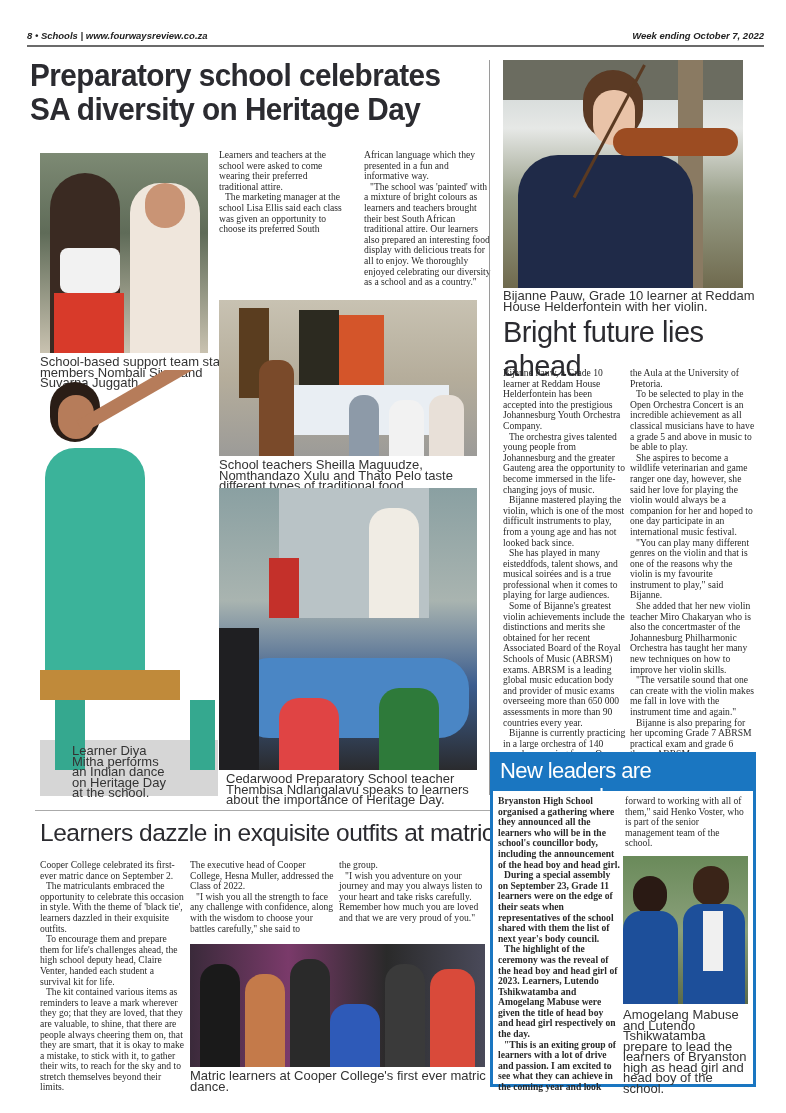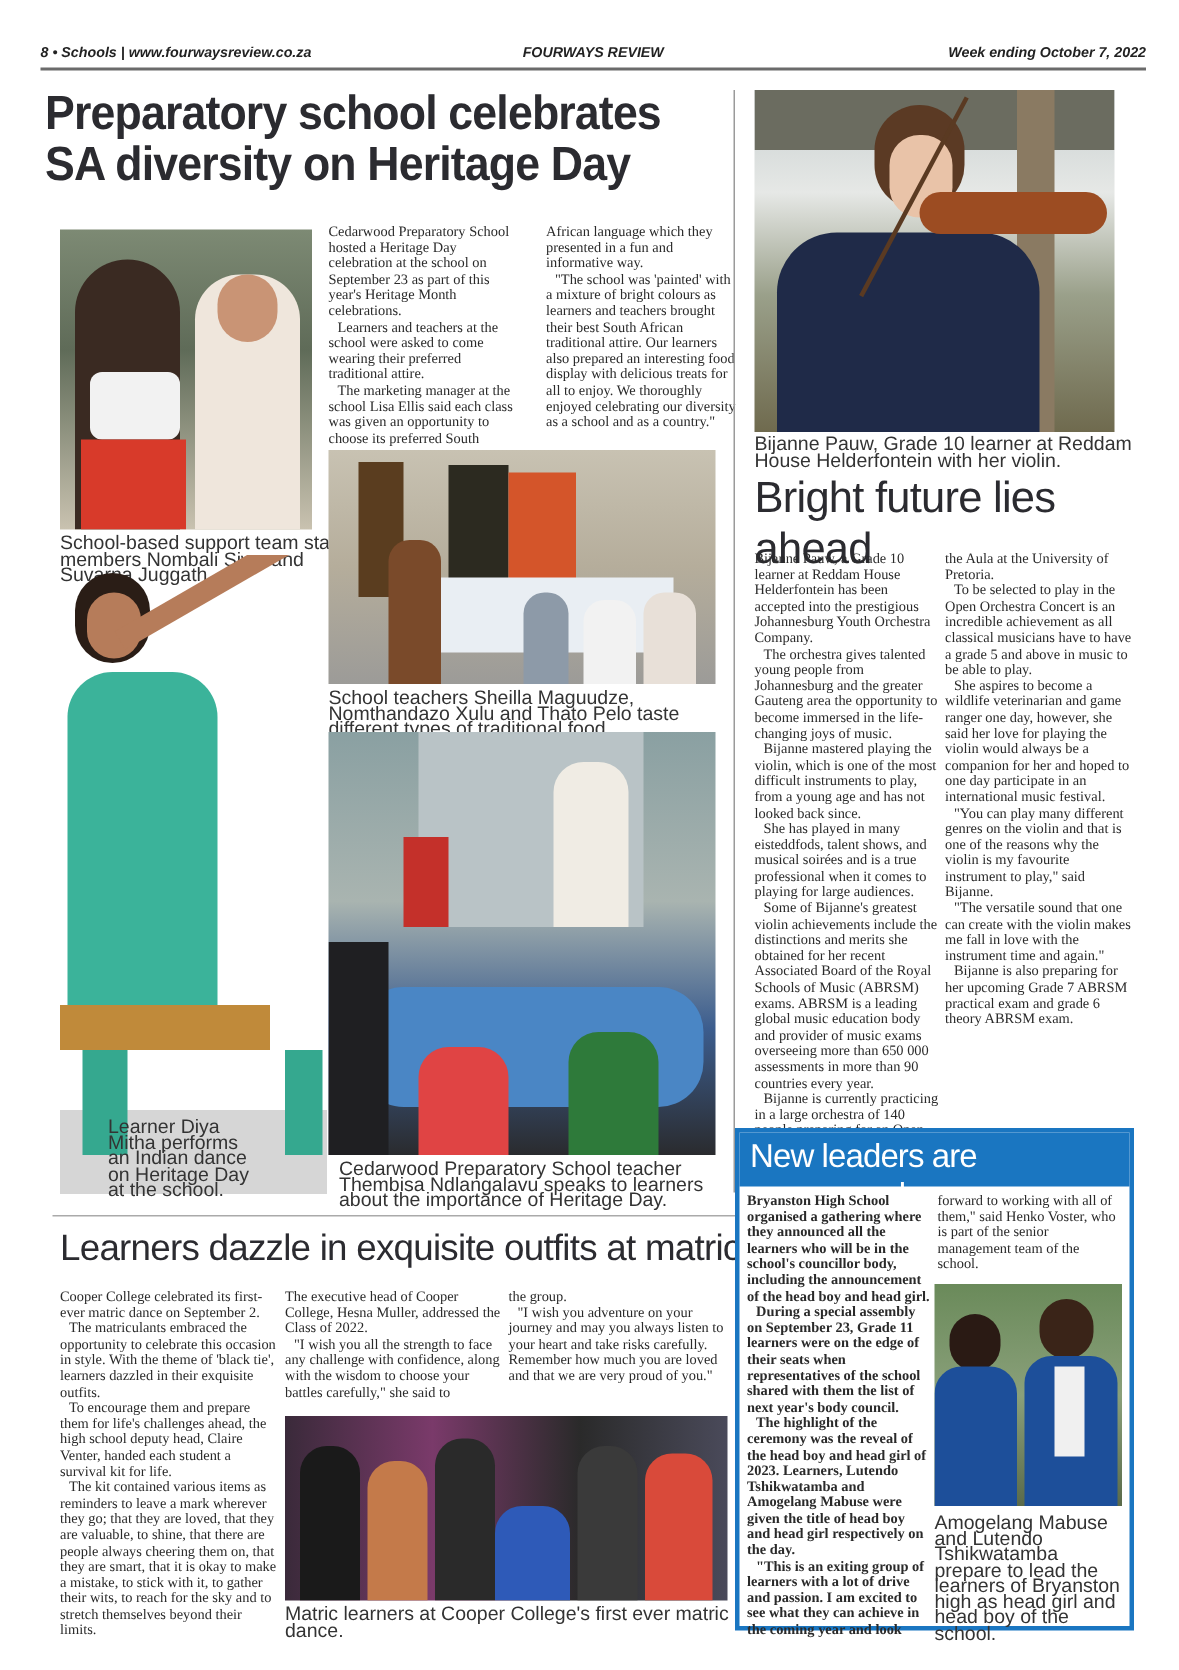--- a/index.html
+++ b/index.html
@@ -32,38 +32,36 @@
 
   .bluebox { left: 490px; top: 752px; width: 266px; height: 335px; border: 3px solid #1a76c1; background: #fff; }
   .bluebox .bar { position: absolute; left: 0; top: 0; right: 0; height: 36px; background: #1a76c1; }
   .bluebox .bar span { position: absolute; left: 7px; top: 3px; color: #fff; font-family: "Liberation Sans", sans-serif; font-size: 22px; letter-spacing: -0.6px; }
 </style>
 </head>
 <body>
 
 <div class="abs hdr">
   <span class="l">8 • Schools | www.fourwaysreview.co.za</span>
-  <span class="c">FOURWAYS REVIEW</span>
   <span class="r">Week ending October 7, 2022</span>
 </div>
 <div class="abs hdr-rule"></div>
 
 <div class="abs h1">Preparatory school celebrates SA diversity on Heritage Day</div>
 
 <div class="abs photo" style="left:40px;top:153px;width:168px;height:200px;background:linear-gradient(180deg,#7d8a74 0%,#5f6b58 40%,#c9c2b0 100%);">
   <div class="abs" style="left:10px;top:20px;width:70px;height:180px;border-radius:35px 35px 0 0;background:#3a2a22;"></div>
   <div class="abs" style="left:20px;top:95px;width:60px;height:45px;background:#f2f2f2;border-radius:8px;"></div>
   <div class="abs" style="left:14px;top:140px;width:70px;height:60px;background:#d83a2a;"></div>
   <div class="abs" style="left:90px;top:30px;width:70px;height:170px;border-radius:30px 30px 0 0;background:#efe6dc;"></div>
   <div class="abs" style="left:105px;top:30px;width:40px;height:45px;border-radius:20px;background:#c99475;"></div>
 </div>
 <div class="abs cap" style="left:40px;top:357px;width:190px;">School-based support team staff members Nombali Siwa and Suvarna Juggath.</div>
 
 <div class="abs body-text" style="left:219px;top:150px;width:126px;">
-  <p>Cedarwood Preparatory School hosted a Heritage Day celebration at the school on September 23 as part of this year's Heritage Month celebrations.</p>
   <p>Learners and teachers at the school were asked to come wearing their preferred traditional attire.</p>
   <p>The marketing manager at the school Lisa Ellis said each class was given an opportunity to choose its preferred South</p>
 </div>
 <div class="abs body-text" style="left:364px;top:150px;width:128px;">
   <p>African language which they presented in a fun and informative way.</p>
   <p>"The school was 'painted' with a mixture of bright colours as learners and teachers brought their best South African traditional attire. Our learners also prepared an interesting food display with delicious treats for all to enjoy. We thoroughly enjoyed celebrating our diversity as a school and as a country."</p>
 </div>
 
 <div class="abs photo" style="left:219px;top:300px;width:258px;height:156px;background:linear-gradient(180deg,#c8c2b2 0%,#b5ad9b 50%,#9c9b98 100%);">
   <div class="abs" style="left:20px;top:8px;width:30px;height:90px;background:#5a3d1f;"></div>
@@ -121,20 +119,21 @@
   <p>Bijanne mastered playing the violin, which is one of the most difficult instruments to play, from a young age and has not looked back since.</p>
   <p>She has played in many eisteddfods, talent shows, and musical soirées and is a true professional when it comes to playing for large audiences.</p>
   <p>Some of Bijanne's greatest violin achievements include the distinctions and merits she obtained for her recent Associated Board of the Royal Schools of Music (ABRSM) exams. ABRSM is a leading global music education body and provider of music exams overseeing more than 650 000 assessments in more than 90 countries every year.</p>
   <p>Bijanne is currently practicing in a large orchestra of 140 people preparing for an Open Orchestra Concert at</p>
 </div>
 <div class="abs body-text" style="left:630px;top:368px;width:126px;">
   <p>the Aula at the University of Pretoria.</p>
   <p>To be selected to play in the Open Orchestra Concert is an incredible achievement as all classical musicians have to have a grade 5 and above in music to be able to play.</p>
   <p>She aspires to become a wildlife veterinarian and game ranger one day, however, she said her love for playing the violin would always be a companion for her and hoped to one day participate in an international music festival.</p>
   <p>"You can play many different genres on the violin and that is one of the reasons why the violin is my favourite instrument to play," said Bijanne.</p>
+  <p>She added that her new violin teacher Miro Chakaryan who is also the concertmaster of the Johannesburg Philharmonic Orchestra has taught her many new techniques on how to improve her violin skills.</p>
   <p>"The versatile sound that one can create with the violin makes me fall in love with the instrument time and again."</p>
   <p>Bijanne is also preparing for her upcoming Grade 7 ABRSM practical exam and grade 6 theory ABRSM exam.</p>
 </div>
 
 <div class="abs hrule"></div>
 
 <div class="abs h2" style="left:40px;top:818px;font-size:24.5px;line-height:30px;">Learners dazzle in exquisite outfits at matric dance</div>
 
 <div class="abs body-text" style="left:40px;top:860px;width:145px;">
   <p>Cooper College celebrated its first-ever matric dance on September 2.</p>

